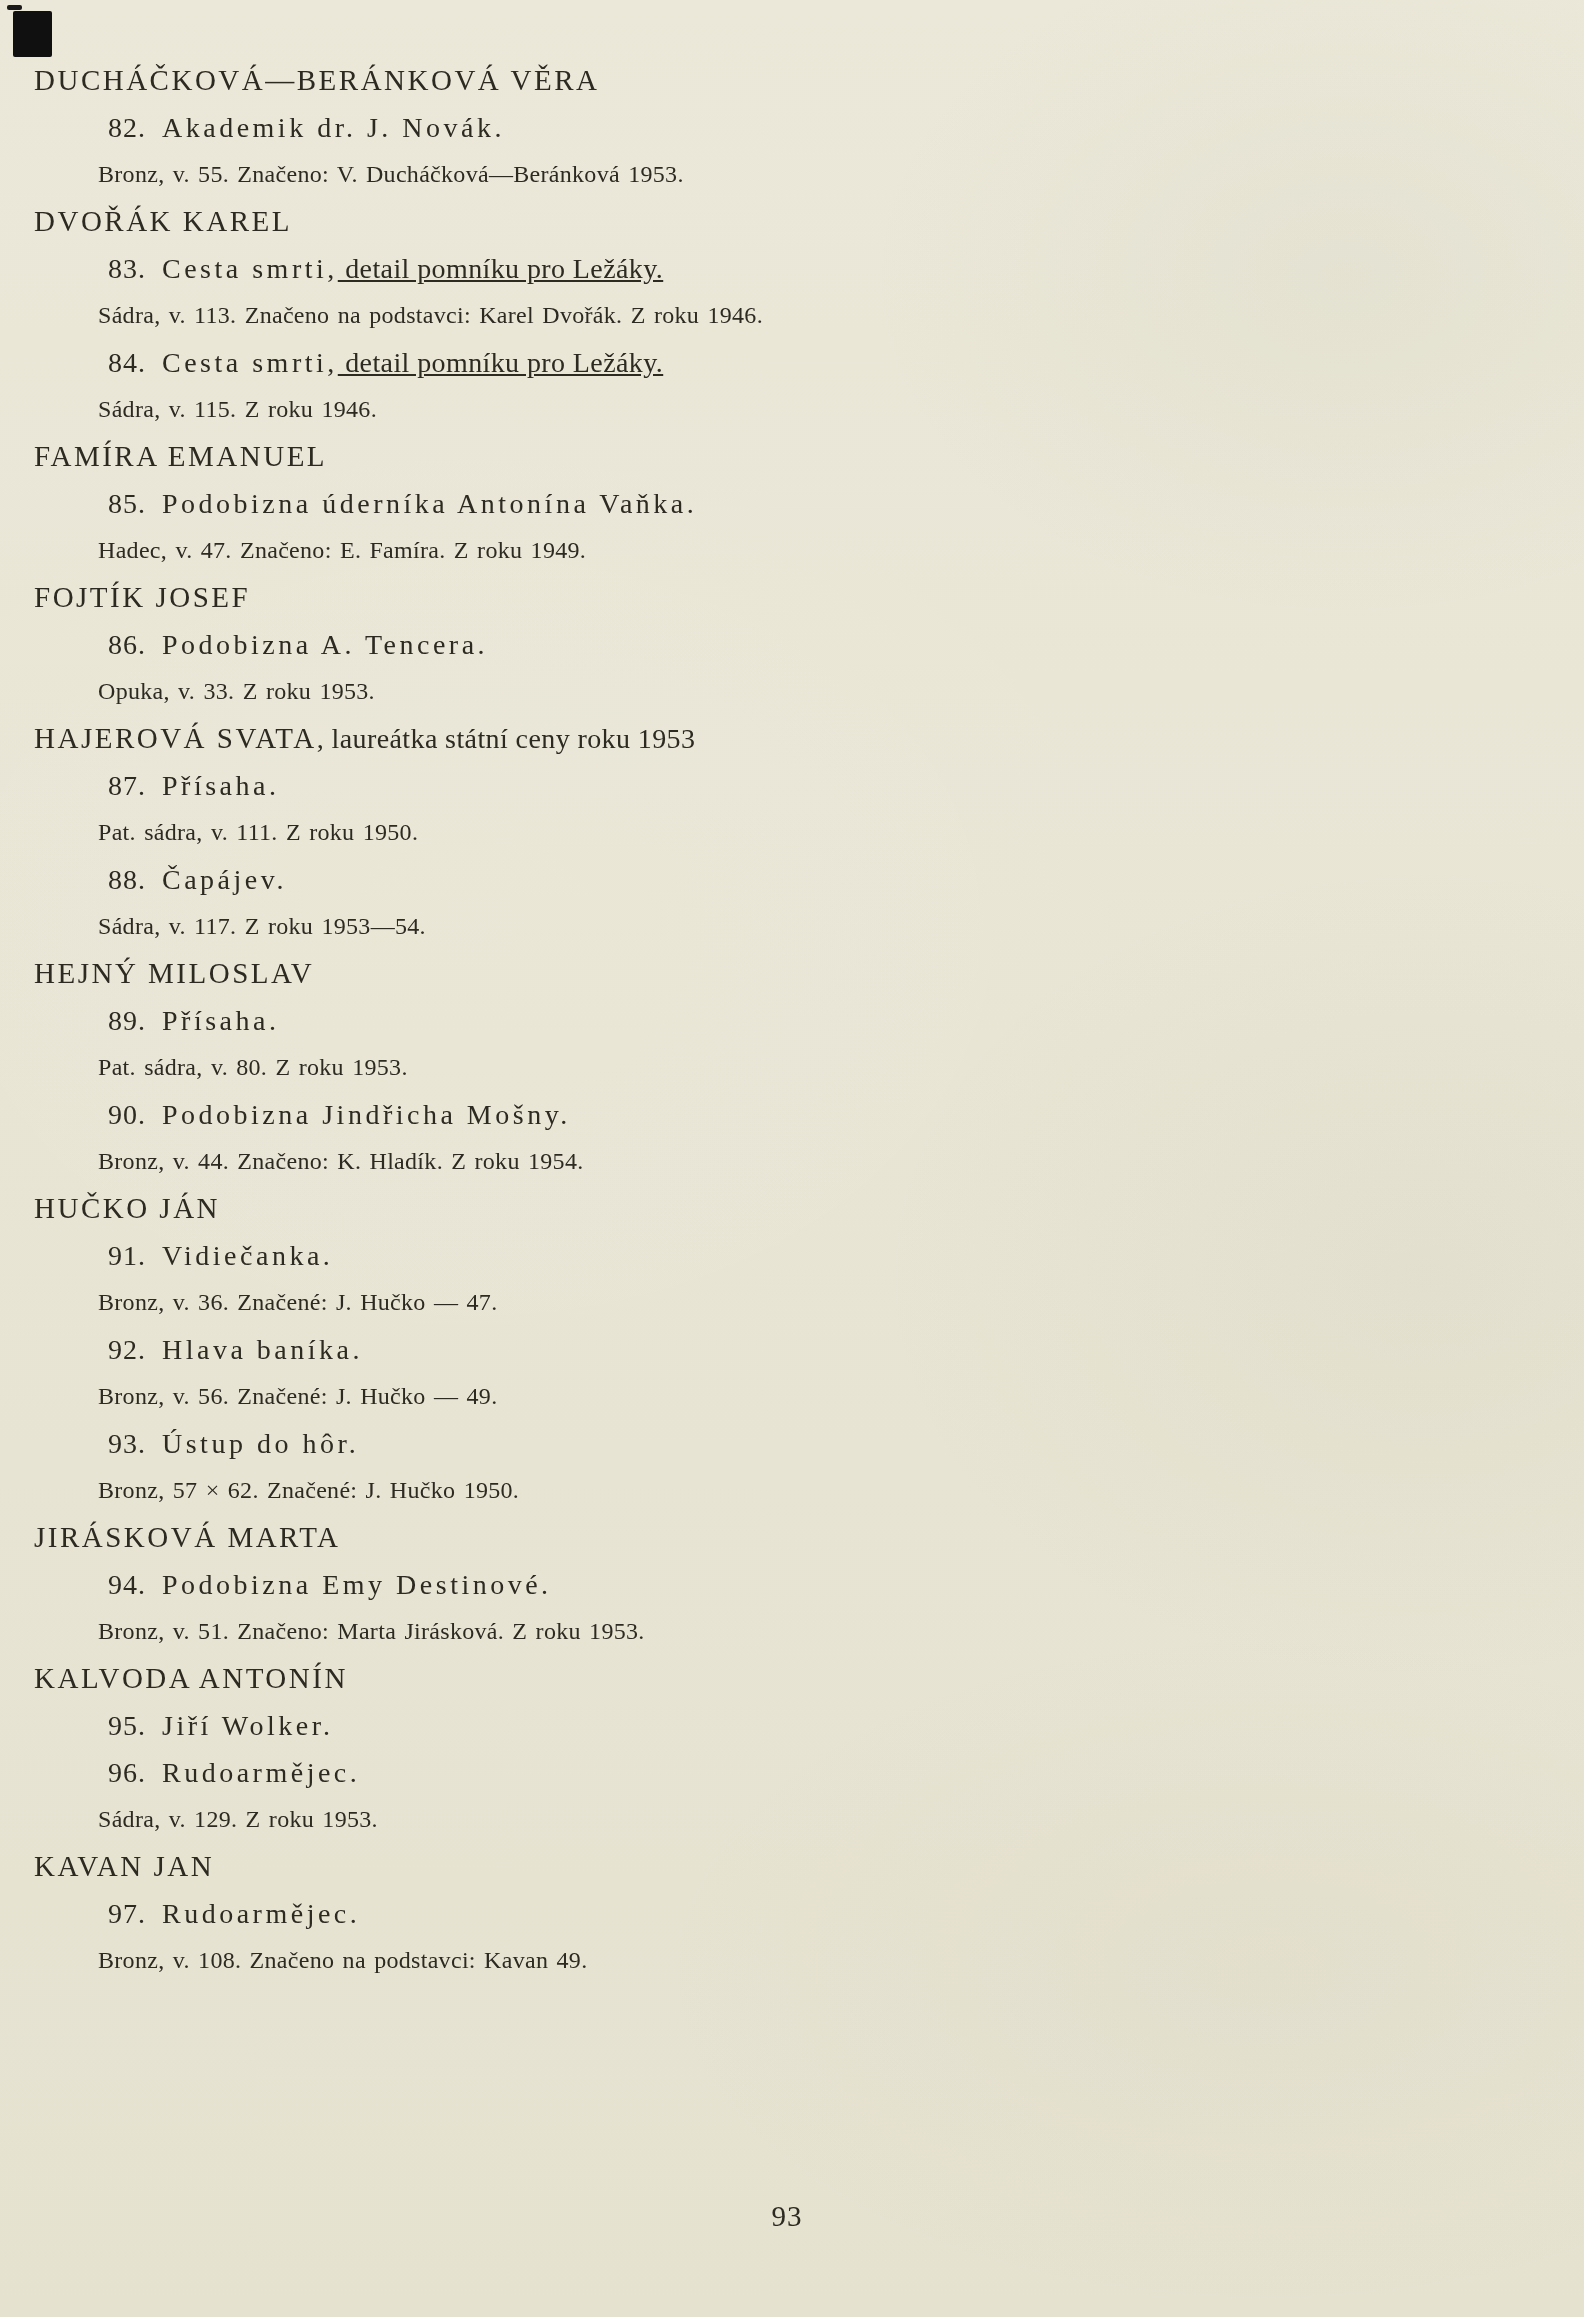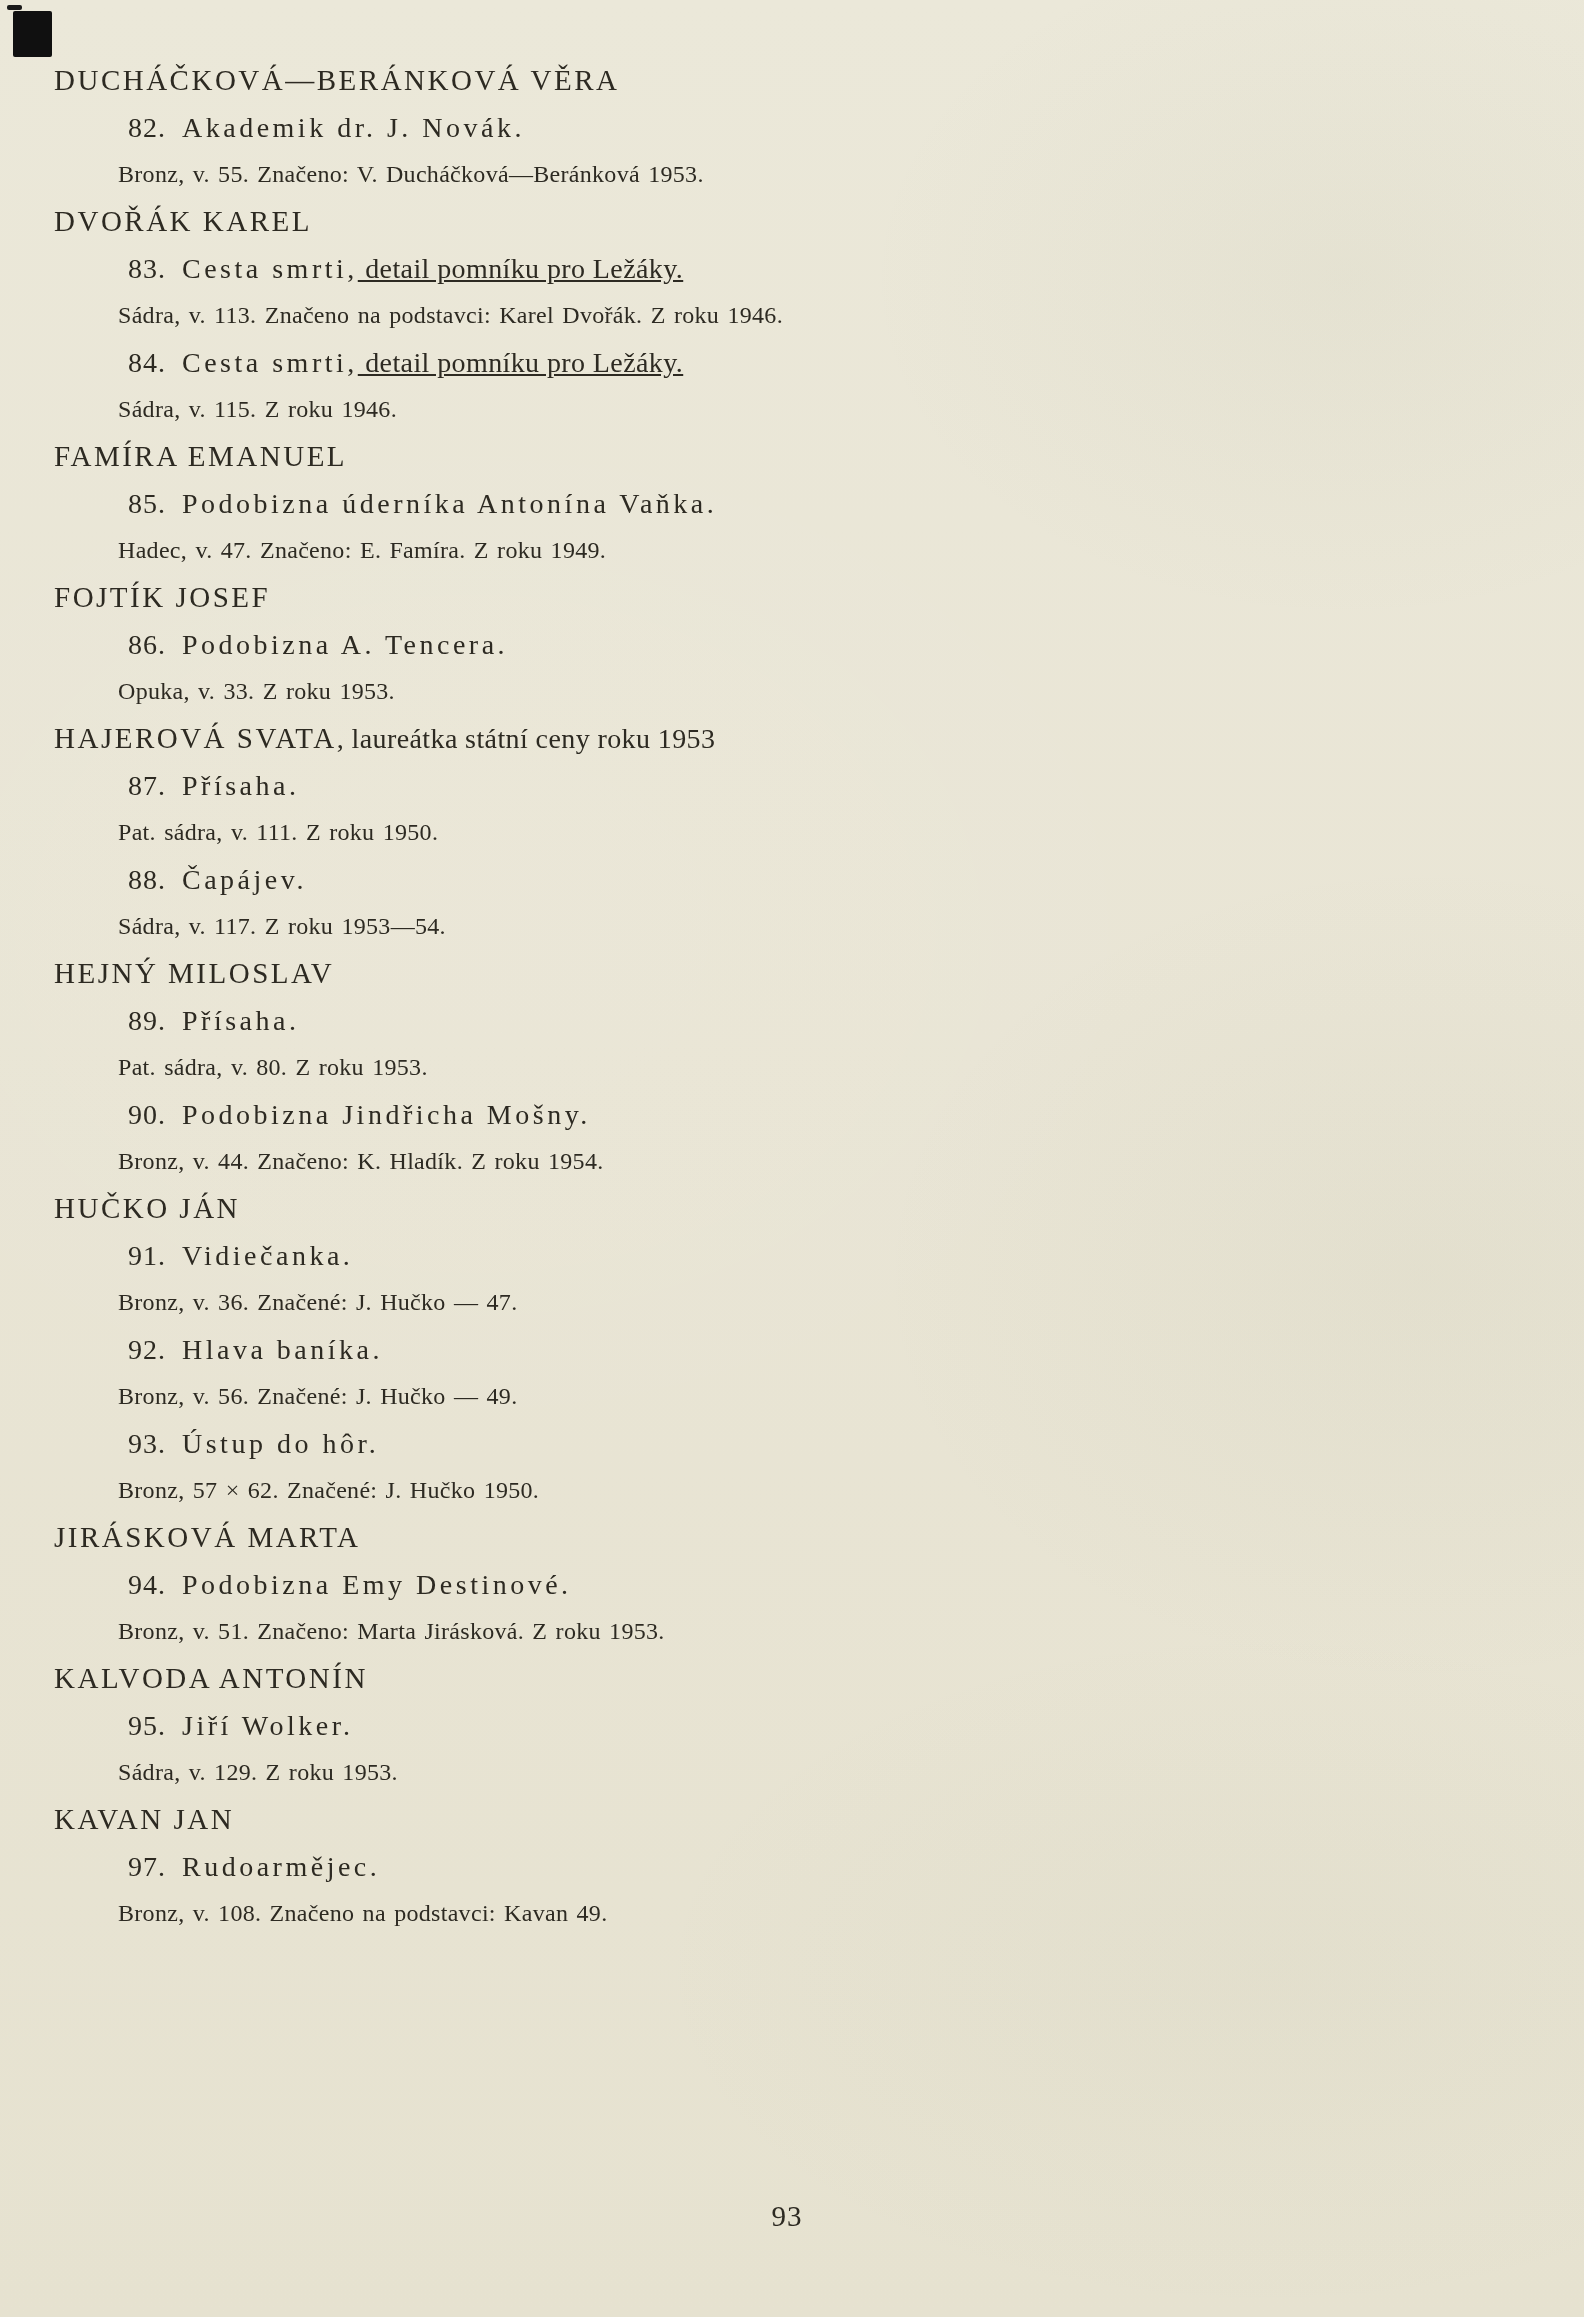--- a/index.html
+++ b/index.html
@@ -12,21 +12,21 @@
   body {
     background: linear-gradient(180deg, #ebe8d9 0%, #e9e5d5 45%, #e6e2d0 100%);
     font-family: "Liberation Serif", "DejaVu Serif", serif;
     color: #2d2a22;
   }
   .page {
     position: relative;
     width: 1584px;
     height: 2318px;
     box-sizing: border-box;
-    padding: 57px 59px 0 54px;
+    padding: 57px 59px 0 34px;
   }
   
   .page::before {
     content: "";
     position: absolute;
     inset: 0;
     pointer-events: none;
     background:
       radial-gradient(ellipse 693px 495px at 85% 12%, rgba(120,125,90,0.05), transparent 70%),
       radial-gradient(ellipse 792px 594px at 90% 55%, rgba(120,125,90,0.05), transparent 70%),
@@ -160,20 +160,21 @@
         <div class="entry-detail">Bronz, 57 × 62. Značené: J. Hučko 1950.</div>
       </section>
       <section class="artist">
         <h2 class="artist-name"><span class="spaced-caps">JIRÁSKOVÁ MARTA</span></h2>
         <div class="entry-line"><span class="entry-number">94.</span><span class="entry-title">Podobizna Emy Destinové.</span></div>
         <div class="entry-detail">Bronz, v. 51. Značeno: Marta Jirásková. Z roku 1953.</div>
       </section>
       <section class="artist">
         <h2 class="artist-name"><span class="spaced-caps">KALVODA ANTONÍN</span></h2>
         <div class="entry-line"><span class="entry-number">95.</span><span class="entry-title">Jiří Wolker.</span></div>
+        <div class="entry-line"><span class="entry-number">96.</span><span class="entry-title">Rudoarmějec.</span></div>
         <div class="entry-detail">Sádra, v. 129. Z roku 1953.</div>
       </section>
       <section class="artist">
         <h2 class="artist-name"><span class="spaced-caps">KAVAN JAN</span></h2>
         <div class="entry-line"><span class="entry-number">97.</span><span class="entry-title">Rudoarmějec.</span></div>
         <div class="entry-detail">Bronz, v. 108. Značeno na podstavci: Kavan 49.</div>
       </section>
     </main>
 
   <div class="page-number">93</div>

